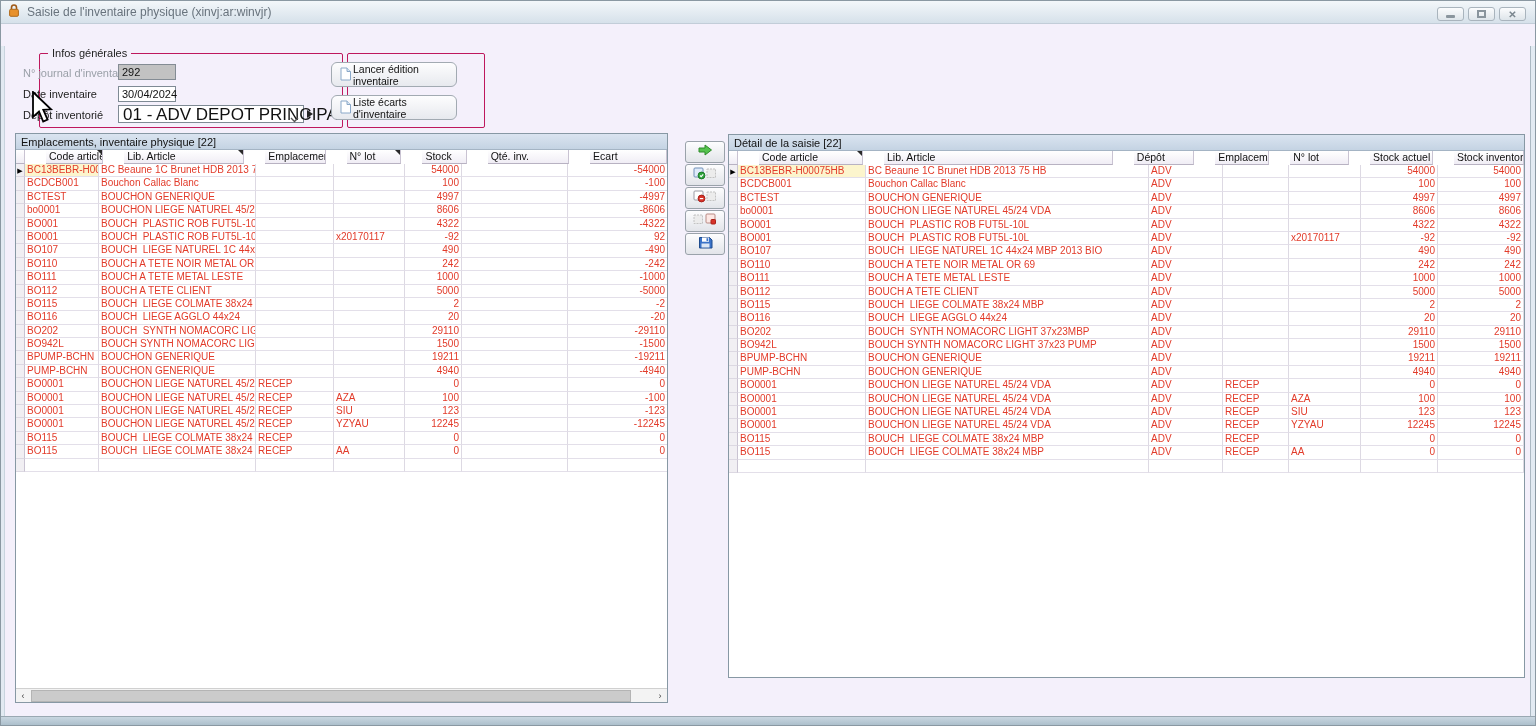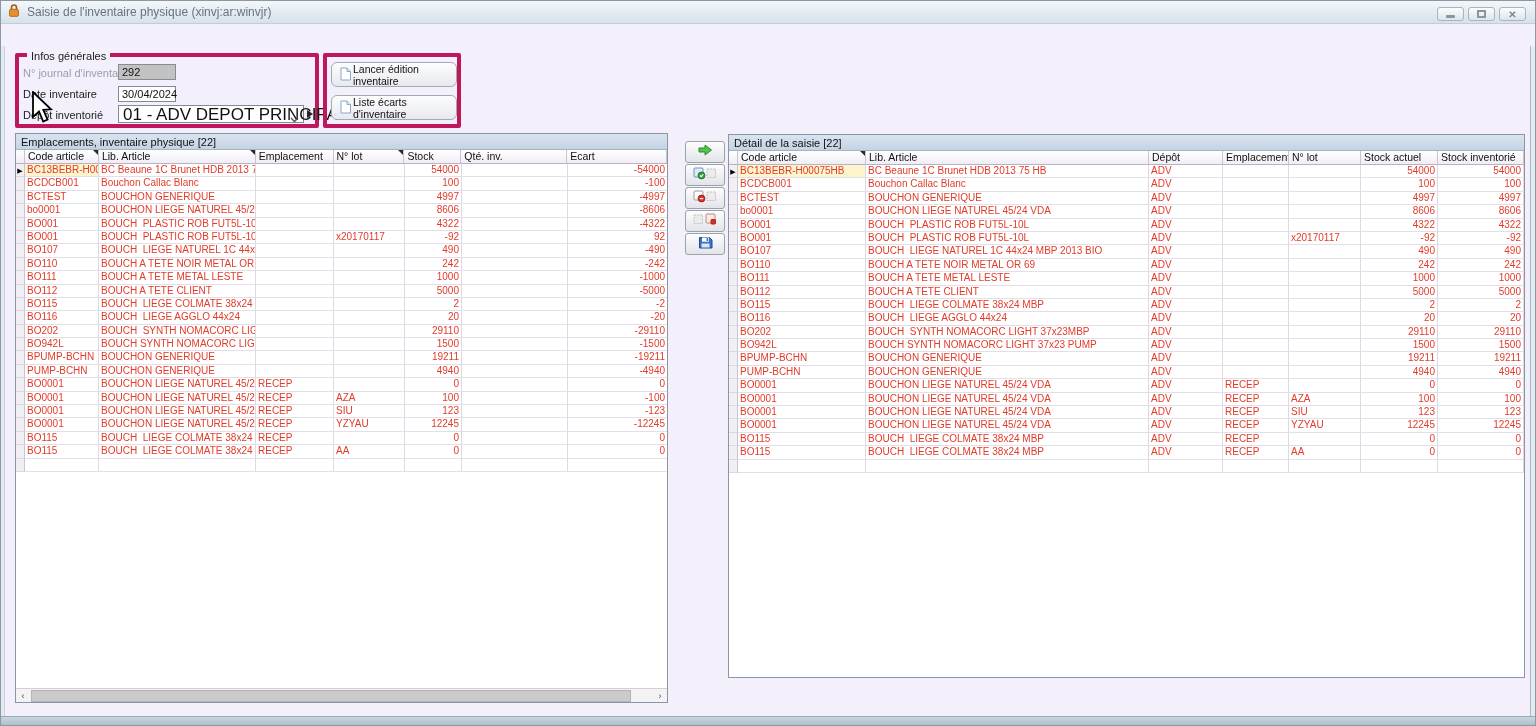--- a/index.html
+++ b/index.html
@@ -15,37 +15,37 @@
   .title-text{font-size:12px;color:#68737d;margin-left:7px;}
   .winbtns{position:absolute;right:9px;top:6px;display:flex;gap:4px;}
   .winbtn{width:27px;height:14px;border:1px solid #a9b4bd;border-radius:3px;background:linear-gradient(#fbfcfd,#dee5ea);display:flex;align-items:center;justify-content:center;color:#7a868e;font-size:9px;line-height:9px;}
   .glyph-min{width:9px;height:3px;background:#8a959d;border-radius:1px;margin-top:4px;}
   .glyph-max{width:9px;height:8px;border:2px solid #8a959d;}
   
   .tabstrip{position:absolute;left:0;top:23px;right:0;height:22px;border-bottom:1px solid #c6ced8;display:flex;align-items:flex-end;padding-left:5px;z-index:2;}
   .tab{border:1px solid #9aa6b0;border-bottom:none;padding:2px 9px 3px 9px;font-size:11px;color:#222;background:#efedf5;border-radius:2px 2px 0 0;margin-right:1px;}
   .tab.active{background:#f8f6fc;position:relative;top:1px;padding-top:4px;font-weight:normal;}
   
-  .groupbox{position:absolute;border:4px solid #be185d;border-radius:2px;}
+  .groupbox{position:absolute;border:1px solid #be185d;border-radius:2px;margin-left:24px;}
   .gb-legend{position:absolute;top:-7px;left:8px;background:#f4f0fb;padding:0 4px;font-size:11px;color:#222;}
   .gb-infos{left:14px;top:52px;width:304px;height:75px;}
   .gb-actions{left:322px;top:52px;width:138px;height:75px;}
   .frm-label{position:absolute;font-size:11px;color:#222;white-space:nowrap;}
   .frm-label.disabled{color:#9aa0a8;}
   .tbx{position:absolute;height:16px;border:1px solid #7e8a94;background:#fff;font-size:11px;color:#111;padding:1px 3px;line-height:13px;white-space:nowrap;}
   .tbx.ro{background:#c2c2c2;border-color:#848c94;}
   .combo{position:absolute;height:18px;border:1px solid #7e8a94;background:#fff;font-size:17px;color:#111;padding:2px 18px 1px 4px;line-height:13px;white-space:nowrap;}
   .combo .chev{position:absolute;right:4px;top:5px;}
   .mini-arrow{position:absolute;width:0;height:0;border-left:6px solid #222;border-top:4px solid transparent;border-bottom:4px solid transparent;}
   
   .act-btn{position:absolute;width:126px;height:25px;border:1px solid #a2aab2;border-radius:6px;background:linear-gradient(#fdfdfe,#e7e9ee);display:flex;align-items:center;gap:1px;padding-left:7px;font-size:10.5px;color:#111;}
   
   .panel{position:absolute;border:1px solid #8798a4;background:#fff;}
   .panel .caption{height:16px;line-height:16px;background:linear-gradient(#dae4f0,#c4d3e3);border-bottom:1px solid #a4b4c4;font-size:11px;color:#111;padding-left:5px;}
-  .ghead{display:flex;height:14px;background:#fff;}
+  .ghead{display:flex;height:14px;background:#fff;gap:21px;}
   .ghcell{position:relative;border-right:1px solid #c9c3d2;border-bottom:1px solid #b8b2c2;background:linear-gradient(#ffffff,#f0edf5);font-size:10.5px;color:#111;padding:0 0 0 3px;line-height:13px;white-space:nowrap;overflow:hidden;}
   .ghcell.sorted::after{content:"";position:absolute;top:0;right:0;border-top:5px solid #2a2a2a;border-left:5px solid transparent;}
   .gsel{width:9px;background:#f1eff3;border-right:1px solid #c9c3d2;border-bottom:1px solid #dcd8e2;flex:0 0 auto;font-size:7px;line-height:13px;color:#000;text-align:center;overflow:hidden;}
   .ghead .gsel{border-bottom:1px solid #b8b2c2;background:linear-gradient(#ffffff,#f0edf5);}
   .gbody{position:absolute;left:0;right:0;background:#fff;overflow:hidden;}
   .grow{display:flex;height:13.4px;}
   .gcell{border-right:1px solid #ddd9e3;border-bottom:1px solid #e3dfe9;font-size:10px;color:#e23b2a;padding:0 2px 0 2px;line-height:12.6px;white-space:pre;overflow:hidden;flex:0 0 auto;}
   .grow.current .gcell.c0{background:#fcf5cd;}
   
   .lg .c0{width:74px}.lg .c1{width:157px}.lg .c2{width:78px}.lg .c3{width:71px}

